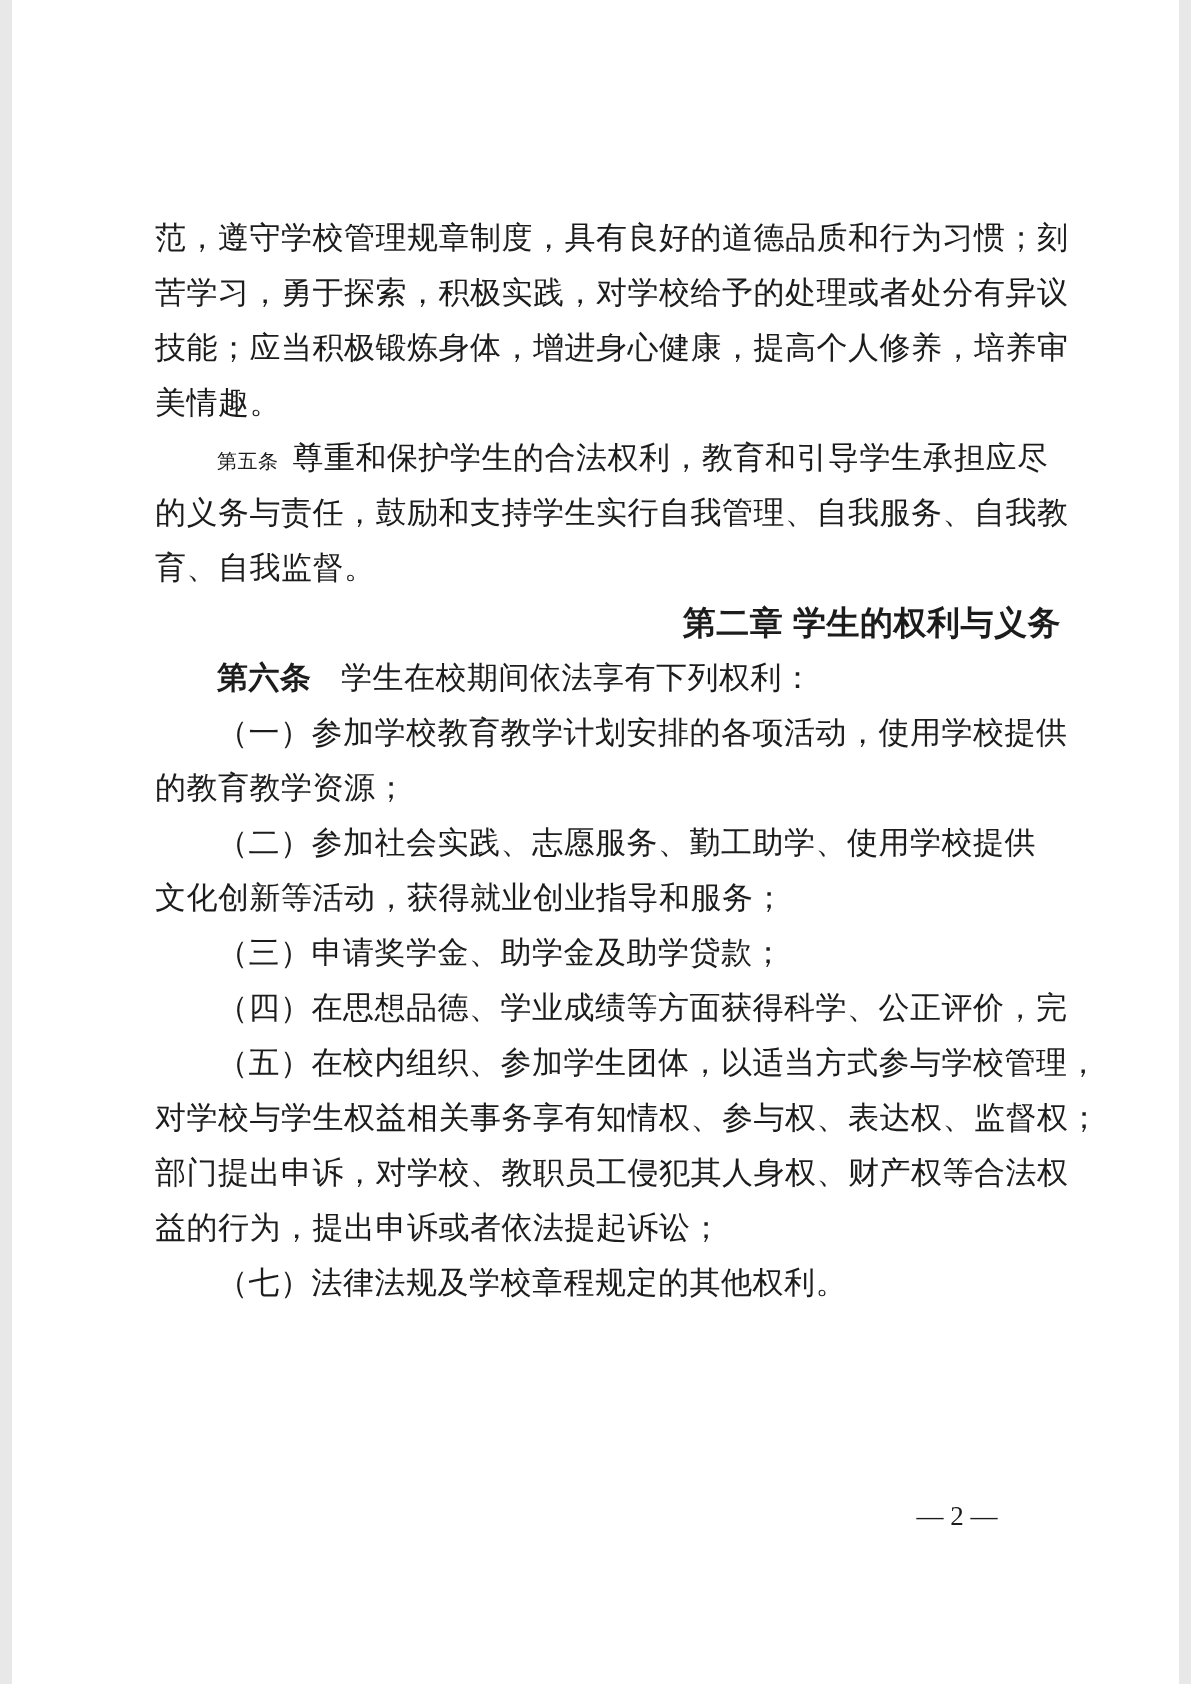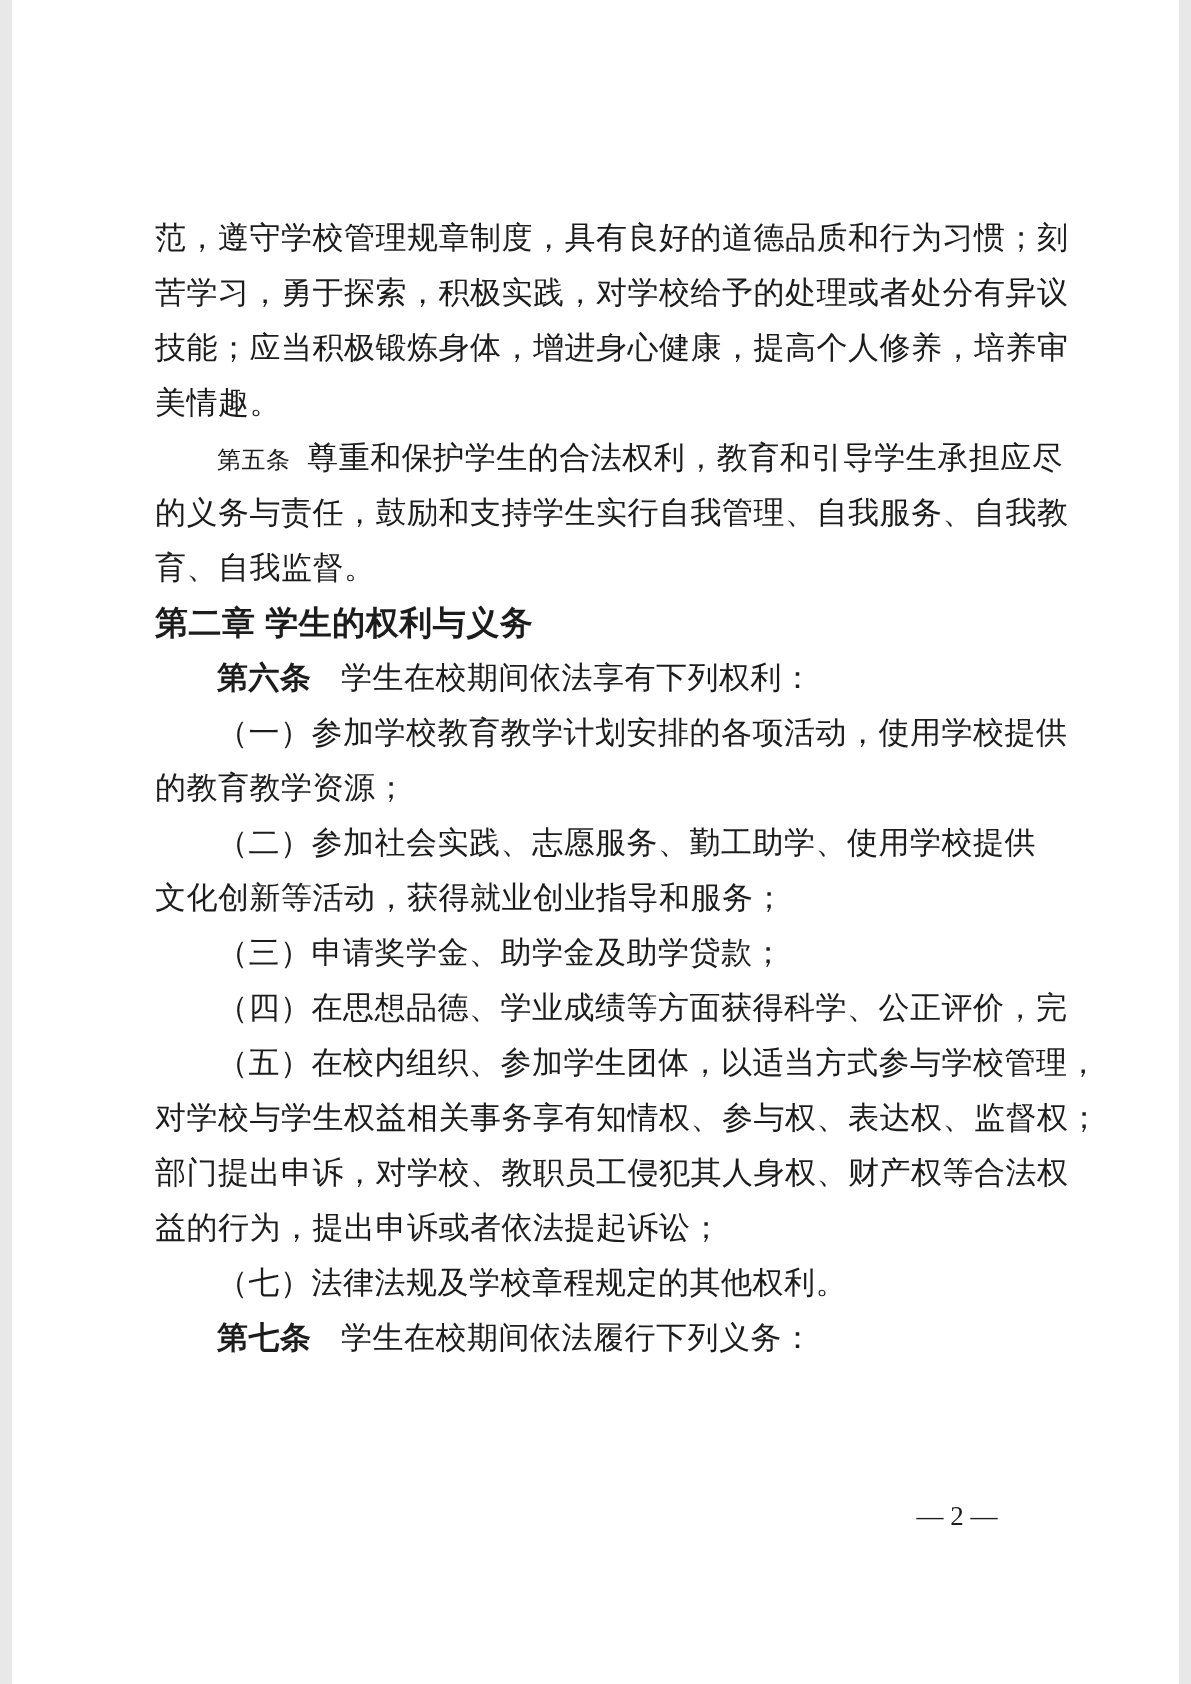--- a/index.html
+++ b/index.html
@@ -29,30 +29,30 @@
     font-size: 31px;
     letter-spacing: 0.5px;
     white-space: nowrap;
   }
   .indent,
   .indent-small-lead,
   .indent-bold-lead {
     text-indent: 2em;
   }
   .indent-small-lead .lead {
-    font-size: 24px;
+    font-size: 20px;
     margin-right: 0.7em;
   }
   .indent-bold-lead .lead {
     font-weight: bold;
     font-family: Liberation Mono, monospace;
     margin-right: 0.95em;
   }
   .heading {
-    text-align: left;
+    text-align: right;
     text-indent: 0;
     font-weight: bold;
     font-size: 33px;
     font-family: "Liberation Sans", "DejaVu Sans", sans-serif;
   }
   .footer {
     position: absolute;
     top: 1496px;
     left: 870px;
     width: 150px;
@@ -81,16 +81,15 @@
       <div class="line body">的教育教学资源；</div>
       <div class="line indent">（二）参加社会实践、志愿服务、勤工助学、使用学校提供</div>
       <div class="line body">文化创新等活动，获得就业创业指导和服务；</div>
       <div class="line indent">（三）申请奖学金、助学金及助学贷款；</div>
       <div class="line indent">（四）在思想品德、学业成绩等方面获得科学、公正评价，完</div>
       <div class="line indent">（五）在校内组织、参加学生团体，以适当方式参与学校管理，</div>
       <div class="line body">对学校与学生权益相关事务享有知情权、参与权、表达权、监督权；</div>
       <div class="line body">部门提出申诉，对学校、教职员工侵犯其人身权、财产权等合法权</div>
       <div class="line body">益的行为，提出申诉或者依法提起诉讼；</div>
       <div class="line indent">（七）法律法规及学校章程规定的其他权利。</div>
-      <div class="line indent-bold-lead"><span class="lead">第七条</span><span>学生在校期间依法履行下列义务：</span></div>
     </div>
   <div class="footer">— 2 —</div>
 </div>
 
 </body></html>

